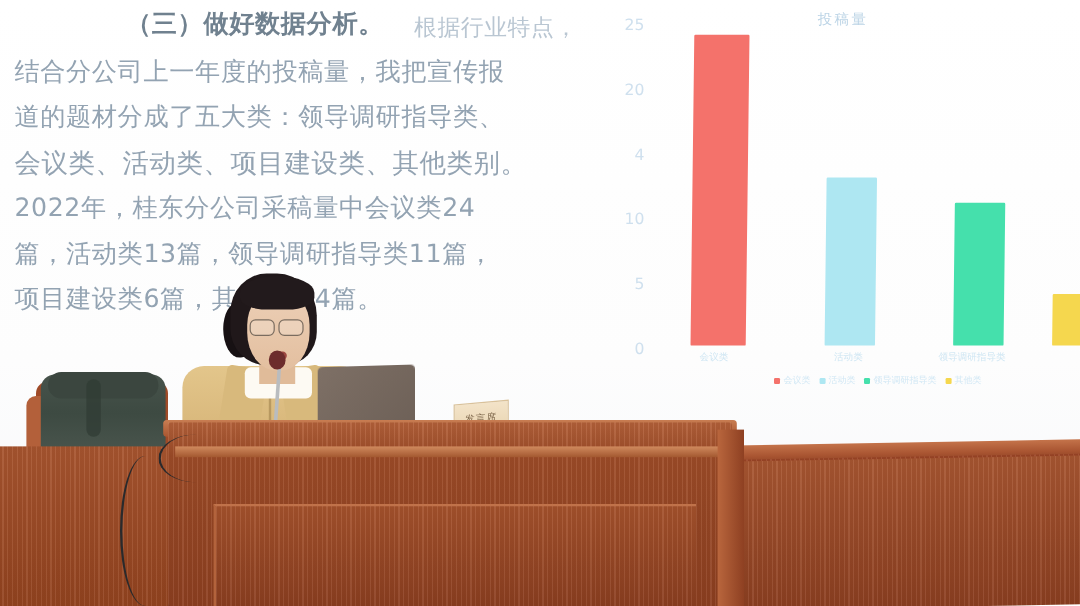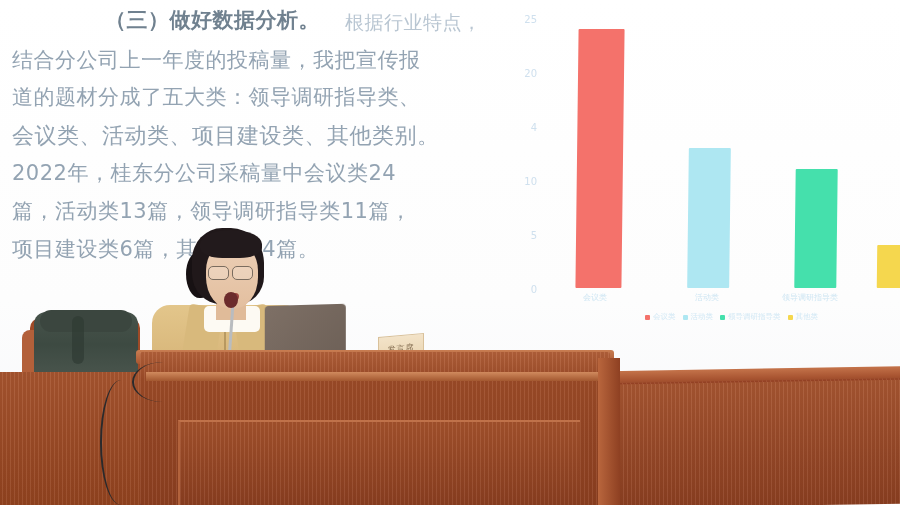--- a/index.html
+++ b/index.html
@@ -15,21 +15,21 @@
   .t-line{position:absolute;white-space:nowrap;color:#93a3b2;
           font-family:"DejaVu Sans",sans-serif;letter-spacing:.5px;}
   .t-head{font-weight:bold;color:#70818f;}
   .lite{color:#b9c6d2;}
 
   
   .chart{position:absolute;left:505px;top:0;width:395px;height:340px;}
   .chart-title{position:absolute;left:0;top:8px;width:395px;text-align:center;
                font-size:12px;color:#bcd4e6;letter-spacing:2px;
                font-family:"DejaVu Sans",sans-serif;}
-  .ytick{position:absolute;right:0;width:26px;text-align:right;font-size:10px;
+  .ytick{position:absolute;right:0;width:26px;text-align:right;font-size:13px;
          color:#cfe0ee;font-family:"DejaVu Sans",sans-serif;}
   .ylabels{position:absolute;left:0;top:0;width:32px;height:300px;}
   .plot{position:absolute;left:40px;top:18px;width:355px;height:270px;}
   .bar{position:absolute;bottom:0;border-radius:1px;
        transform:skewX(-0.7deg);}
   .xlabel{position:absolute;top:292px;font-size:8px;color:#cfe6f3;
           text-align:center;font-family:"DejaVu Sans",sans-serif;
           white-space:nowrap;}
   .legend{position:absolute;left:140px;top:312px;width:255px;
           display:flex;align-items:center;gap:7px;
@@ -164,20 +164,21 @@
     <div class="t-line lite" style="left:345px;top:10px;font-size:19px;">根据行业特点，</div>
     <div class="t-line" style="left:12px;top:46px;font-size:21px;">结合分公司上一年度的投稿量，我把宣传报</div>
     <div class="t-line" style="left:12px;top:83px;font-size:21px;">道的题材分成了五大类：领导调研指导类、</div>
     <div class="t-line" style="left:12px;top:121px;font-size:22px;">会议类、活动类、项目建设类、其他类别。</div>
     <div class="t-line" style="left:12px;top:159px;font-size:21px;">2022年，桂东分公司采稿量中会议类24</div>
     <div class="t-line" style="left:12px;top:197px;font-size:21px;">篇，活动类13篇，领导调研指导类11篇，</div>
     <div class="t-line" style="left:12px;top:235px;font-size:21px;">项目建设类6篇，其他类型4篇。</div>
   </div>
 
   <div class="chart">
+    <div class="chart-title">投稿量</div>
 
     <div class="ylabels">
       <div class="ytick" style="top:14px;">25</div>
       <div class="ytick" style="top:68px;">20</div>
       <div class="ytick" style="top:122px;">4</div>
       <div class="ytick" style="top:176px;">10</div>
       <div class="ytick" style="top:230px;">5</div>
       <div class="ytick" style="top:284px;">0</div>
     </div>
 

